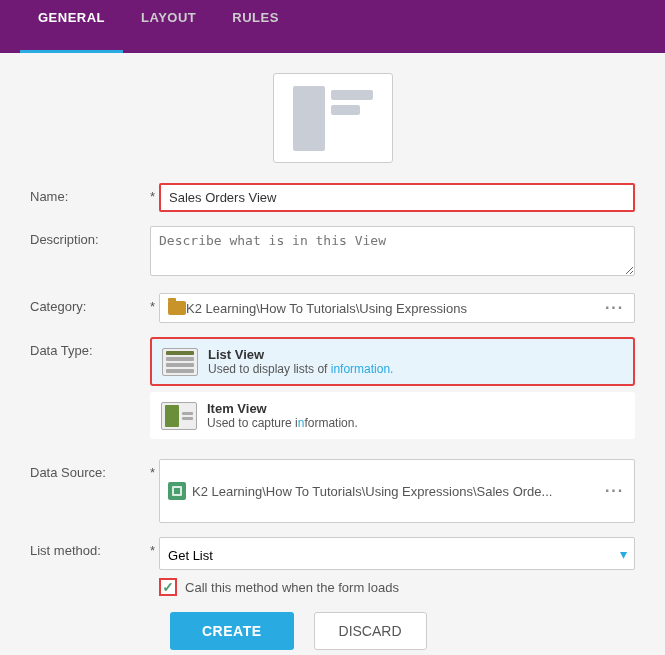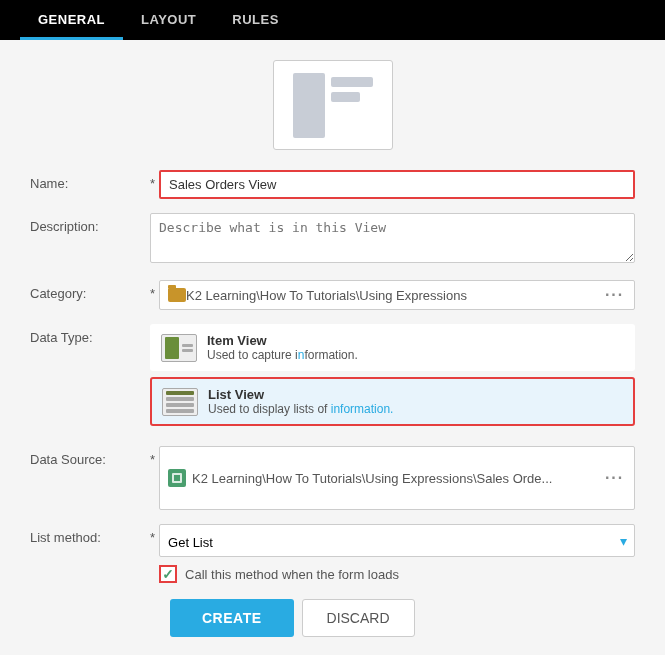--- a/index.html
+++ b/index.html
@@ -8,25 +8,24 @@
       font-size: 13px;
       background: #f0f0f0;
       width: 665px;
       min-height: 655px;
       display: flex;
       flex-direction: column;
     }
 
     
     .tabs-bar {
-      background: #000000;
-      display: flex;
-      align-items: flex-end;
+      background: #701a75;
+      display: flex;
       padding: 0 20px;
-      height: 40px;
+      height: 53px;
     }
     .tab {
       padding: 10px 18px;
       color: #ccc;
       font-size: 13px;
       font-weight: bold;
       cursor: pointer;
       letter-spacing: 0.5px;
       border-bottom: 3px solid transparent;
     }
@@ -347,21 +346,21 @@
       font-weight: bold;
     }
     .checkbox-label {
       color: #555;
       font-size: 13px;
     }
 
     
     .action-row {
       display: flex;
-      gap: 8px;
+      gap: 20px;
       margin-top: 16px;
       margin-left: 140px;
     }
     .btn-create {
       background: #29abe2;
       color: #fff;
       border: none;
       padding: 10px 32px;
       font-size: 14px;
       font-weight: bold;
@@ -425,49 +424,49 @@
         <div class="folder-icon"></div>
         <span class="category-text">K2 Learning\How To Tutorials\Using Expressions</span>
         <button class="ellipsis-btn">···</button>
       </div>
     </div>
   </div>
 
   <div class="form-row">
     <div class="form-label">Data Type:</div>
     <div class="form-control-wrap">
+
+      <div class="view-type-option selected">
+        <div class="view-type-icon">
+          <div class="list-view-icon">
+            <div class="lv-row header"></div>
+            <div class="lv-row"></div>
+            <div class="lv-row"></div>
+            <div class="lv-row"></div>
+          </div>
+        </div>
+        <div class="view-type-label">
+          <span class="view-type-name">List View</span>
+          <span class="view-type-desc">Used to display lists of <span class="highlight">information.</span></span>
+        </div>
+      </div>
 
       <div class="view-type-option">
         <div class="view-type-icon">
           <div class="item-view-icon">
             <div class="iv-left"></div>
             <div class="iv-right">
               <div class="iv-line"></div>
               <div class="iv-line"></div>
             </div>
           </div>
         </div>
         <div class="view-type-label">
           <span class="view-type-name">Item View</span>
           <span class="view-type-desc">Used to capture i<span class="highlight">n</span>formation.</span>
-        </div>
-      </div>
-
-      <div class="view-type-option selected">
-        <div class="view-type-icon">
-          <div class="list-view-icon">
-            <div class="lv-row header"></div>
-            <div class="lv-row"></div>
-            <div class="lv-row"></div>
-            <div class="lv-row"></div>
-          </div>
-        </div>
-        <div class="view-type-label">
-          <span class="view-type-name">List View</span>
-          <span class="view-type-desc">Used to display lists of <span class="highlight">information.</span></span>
         </div>
       </div>
 
     </div>
   </div>
 
   <div class="form-row">
     <div class="form-label">Data Source:</div>
     <span class="required-star">*</span>
     <div class="form-control-wrap">

